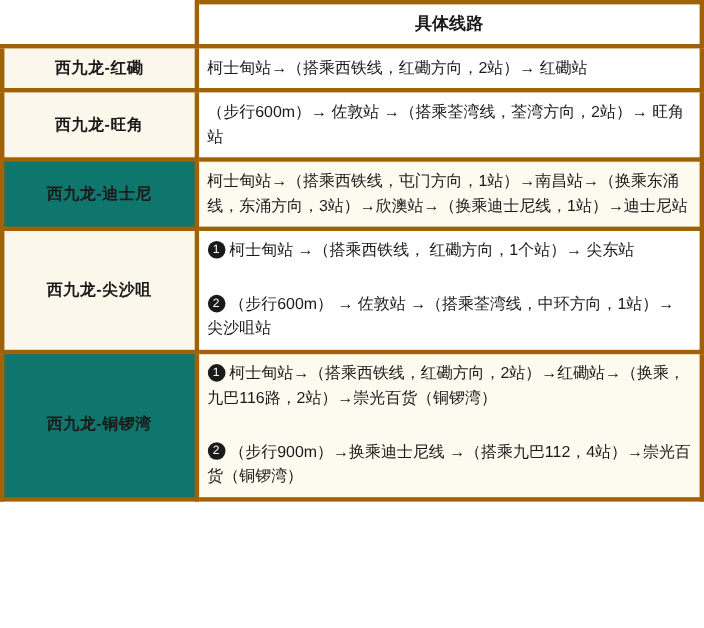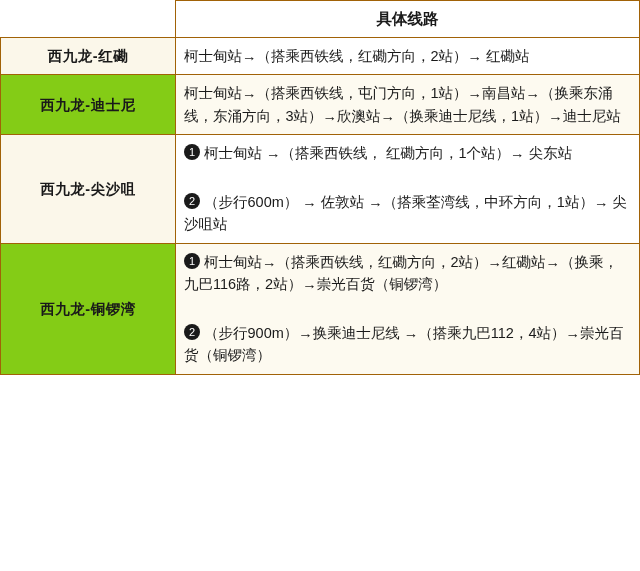--- a/index.html
+++ b/index.html
@@ -36,21 +36,21 @@
     font-weight: normal;
   }
   table.route-table {
     border-collapse: collapse;
     width: 640px;
     table-layout: fixed;
     position: relative;
     z-index: 10;
   }
   table.route-table td {
-    border: 1px solid #a16207;
+    border: 4px solid #a16207;
     vertical-align: middle;
     padding: 7px 8px;
     font-size: 14.5px;
     line-height: 1.55;
     color: #1a1a1a;
   }
   td.col-label {
     width: 158px;
     text-align: center;
     font-weight: bold;
@@ -70,21 +70,21 @@
   }
   tr.header-row td.col-detail {
     text-align: center;
     font-weight: bold;
     font-size: 15.5px;
     background: #ffffff;
     padding-top: 6px;
     padding-bottom: 6px;
   }
   tr.shade td.col-label {
-    background: #84cc16;
+    background: #0f766e;
   }
   tr.shade td.col-detail {
     background: #fdfaf0;
   }
   .line {
     margin: 0;
   }
   .line + .line {
     margin-top: 26px;
   }
@@ -115,20 +115,26 @@
       <tr class="header-row">
         <td class="col-label"></td>
         <td class="col-detail">具体线路</td>
       </tr>
       <tr class="">
         <td class="col-label">西九龙-红磡</td>
         <td class="col-detail">
           <div class="line"><span>柯士甸站→（搭乘西铁线，红磡方向，2站）→ 红磡站</span></div>
         </td>
       </tr>
+      <tr class="">
+        <td class="col-label">西九龙-旺角</td>
+        <td class="col-detail">
+          <div class="line"><span>（步行600m）→ 佐敦站 →（搭乘荃湾线，荃湾方向，2站）→ 旺角站</span></div>
+        </td>
+      </tr>
       <tr class="shade">
         <td class="col-label">西九龙-迪士尼</td>
         <td class="col-detail">
           <div class="line"><span>柯士甸站→（搭乘西铁线，屯门方向，1站）→南昌站→（换乘东涌线，东涌方向，3站）→欣澳站→（换乘迪士尼线，1站）→迪士尼站</span></div>
         </td>
       </tr>
       <tr class="">
         <td class="col-label">西九龙-尖沙咀</td>
         <td class="col-detail">
           <div class="line"><span class="num">1</span><span>柯士甸站 →（搭乘西铁线， 红磡方向，1个站）→ 尖东站</span></div>

